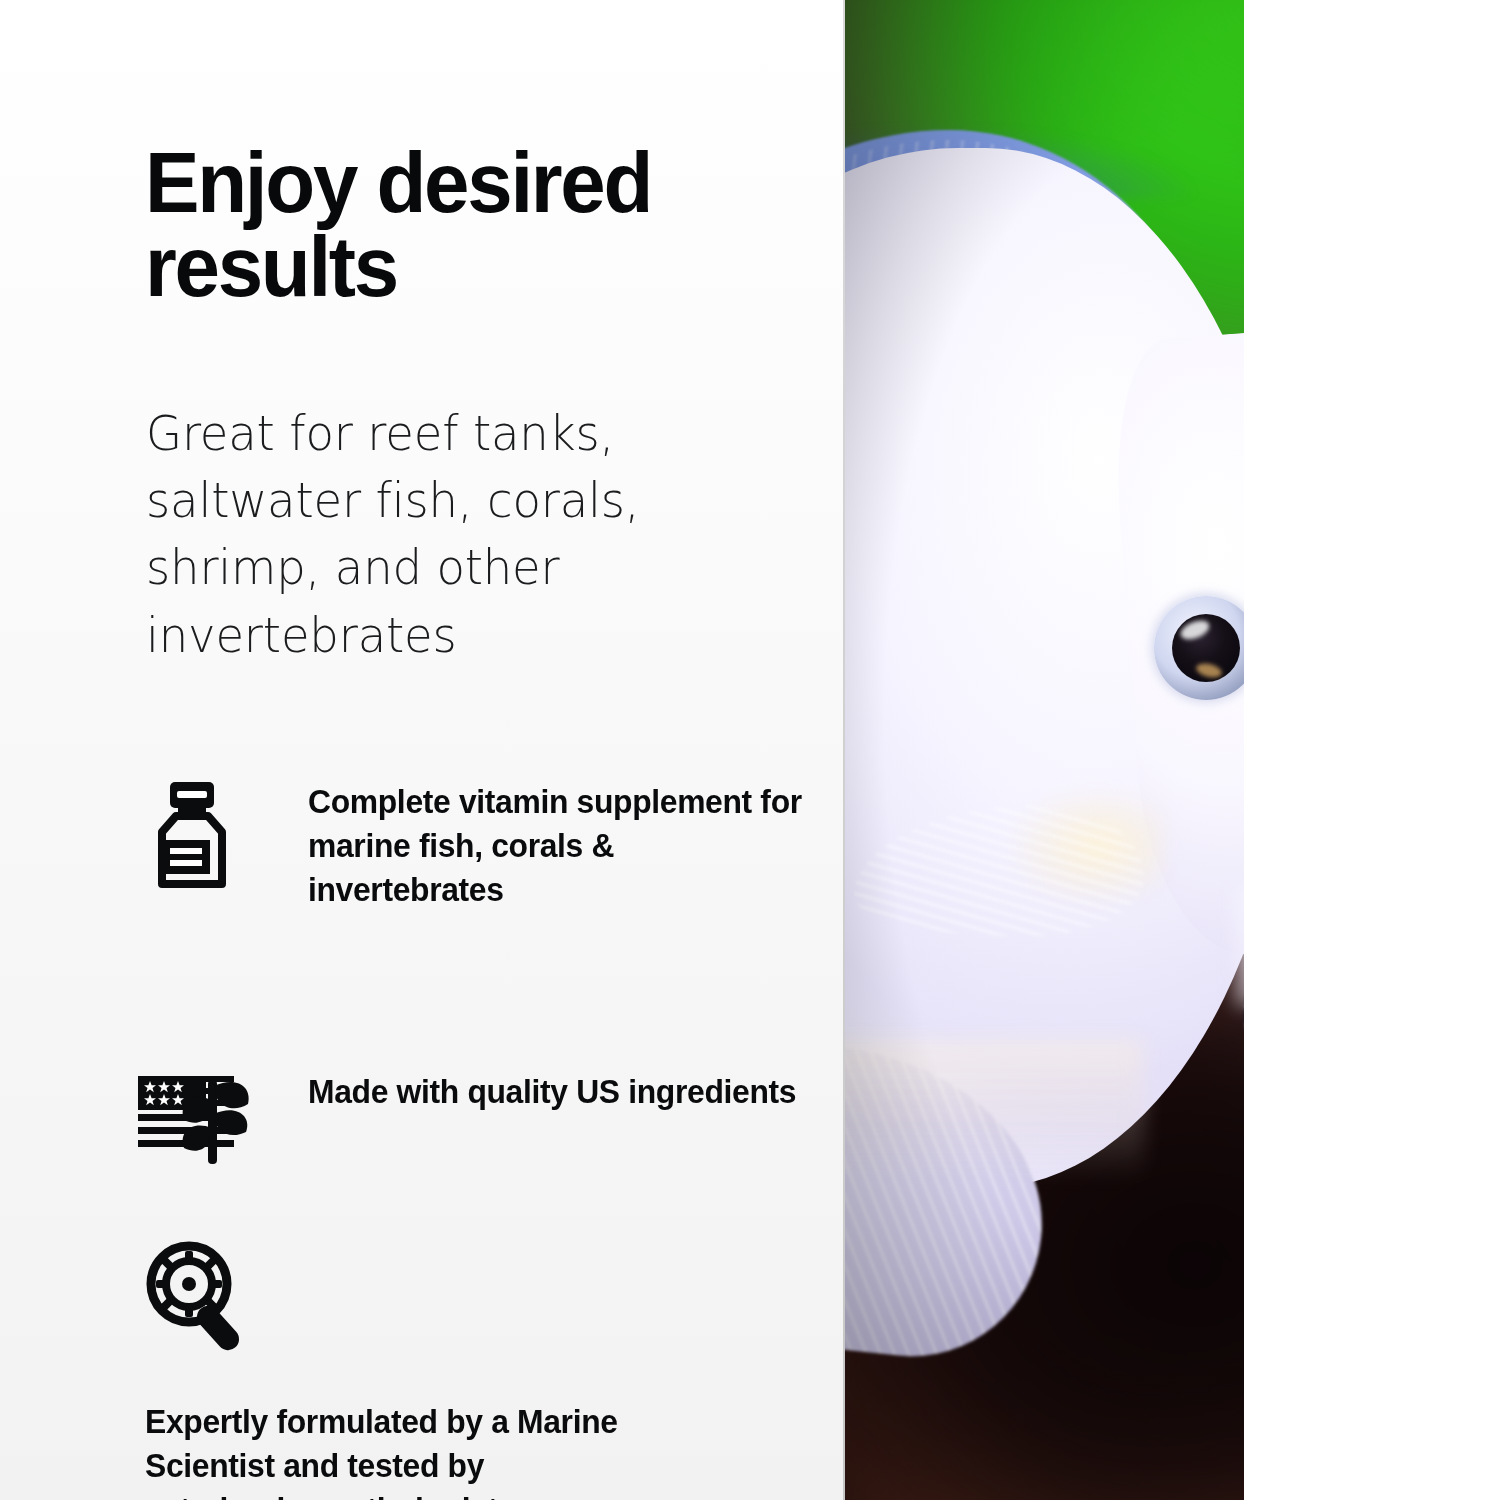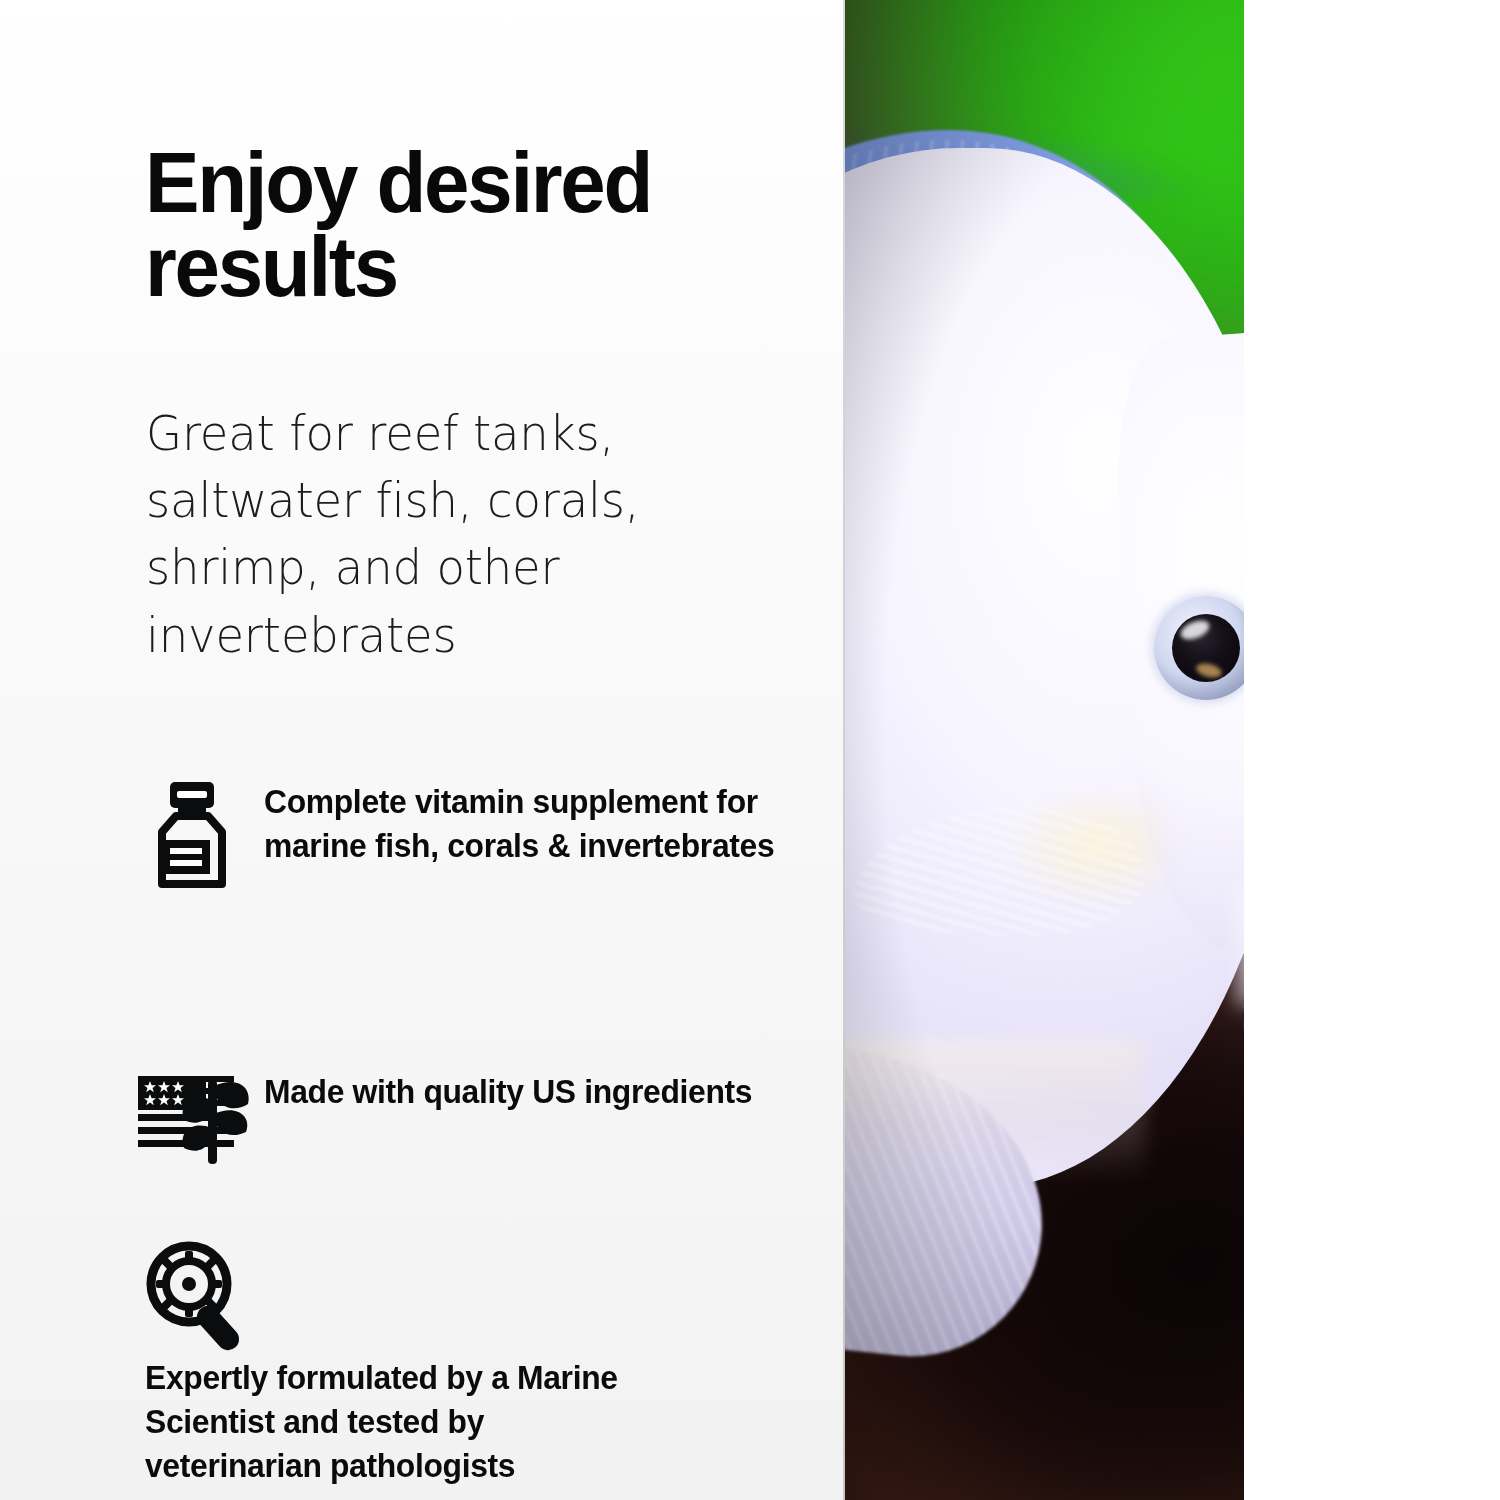--- a/index.html
+++ b/index.html
@@ -24,21 +24,21 @@
   }
   .subhead{
     position:absolute;left:146px;top:400px;width:640px;
     font-size:48px;line-height:1.40;font-weight:300;
     letter-spacing:-0.2px;color:#1b1c1e;
     font-family:"DejaVu Sans","Liberation Sans",sans-serif;
     transform:scaleX(0.97);transform-origin:left top;
   }
 
   
-  .feature{position:absolute;display:flex;align-items:flex-start;}
+  .feature{position:absolute;display:flex;align-items:flex-start;gap:44px;}
   .feature .ico{
     flex:0 0 auto;width:118px;display:flex;align-items:flex-start;
     justify-content:flex-start;
   }
   .feature .ftext{
     font-size:33px;line-height:1.33;font-weight:700;
     letter-spacing:-0.35px;color:#0a0b0c;
     font-family:"Liberation Sans","DejaVu Sans",sans-serif;
     transform:scaleX(0.965);transform-origin:left top;
   }

